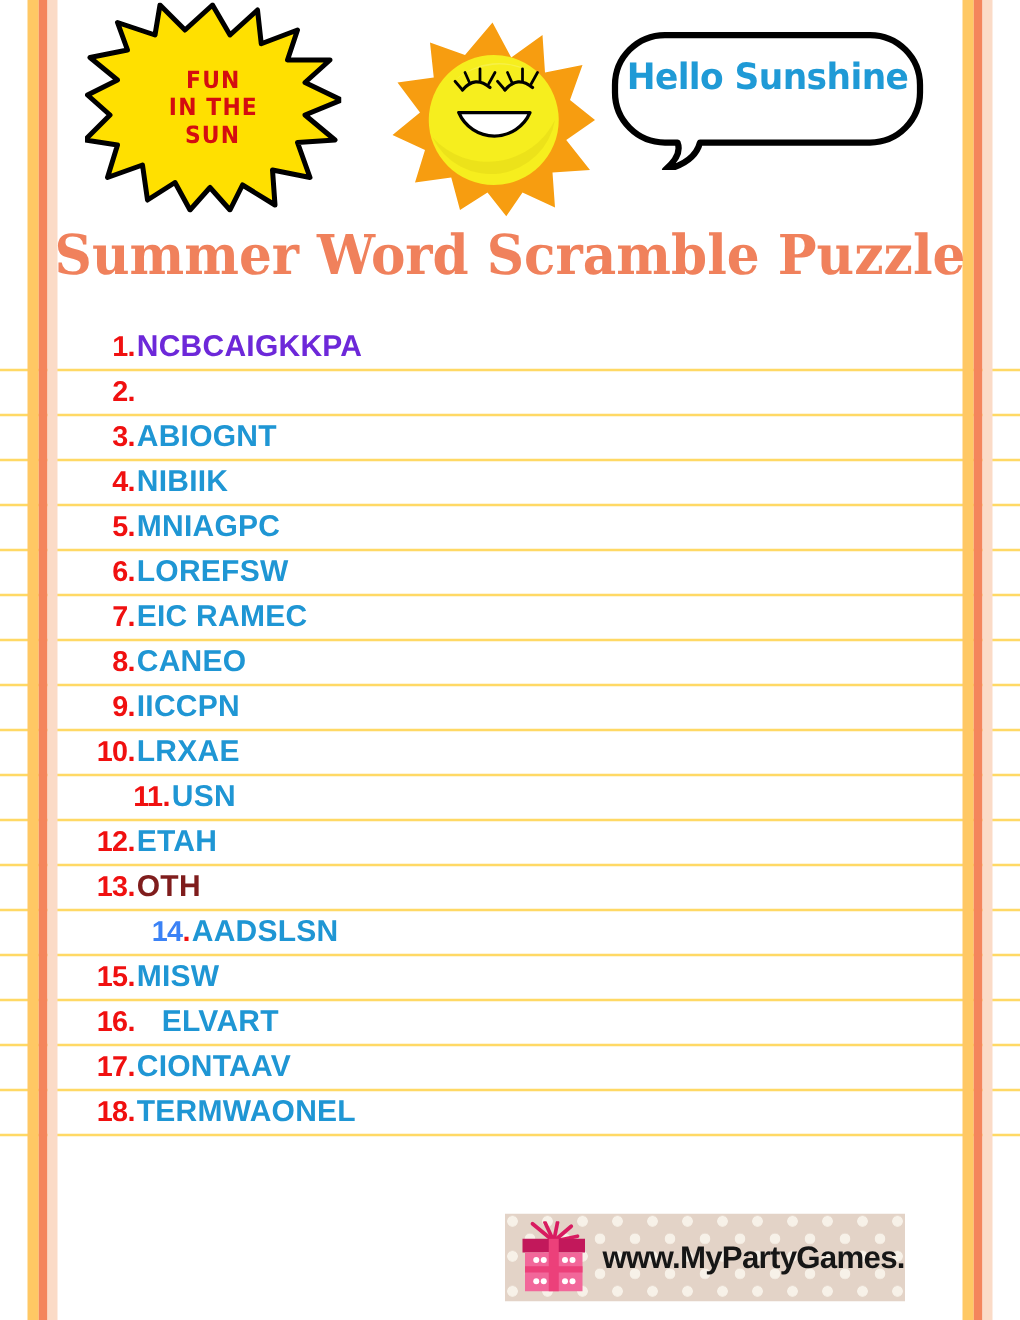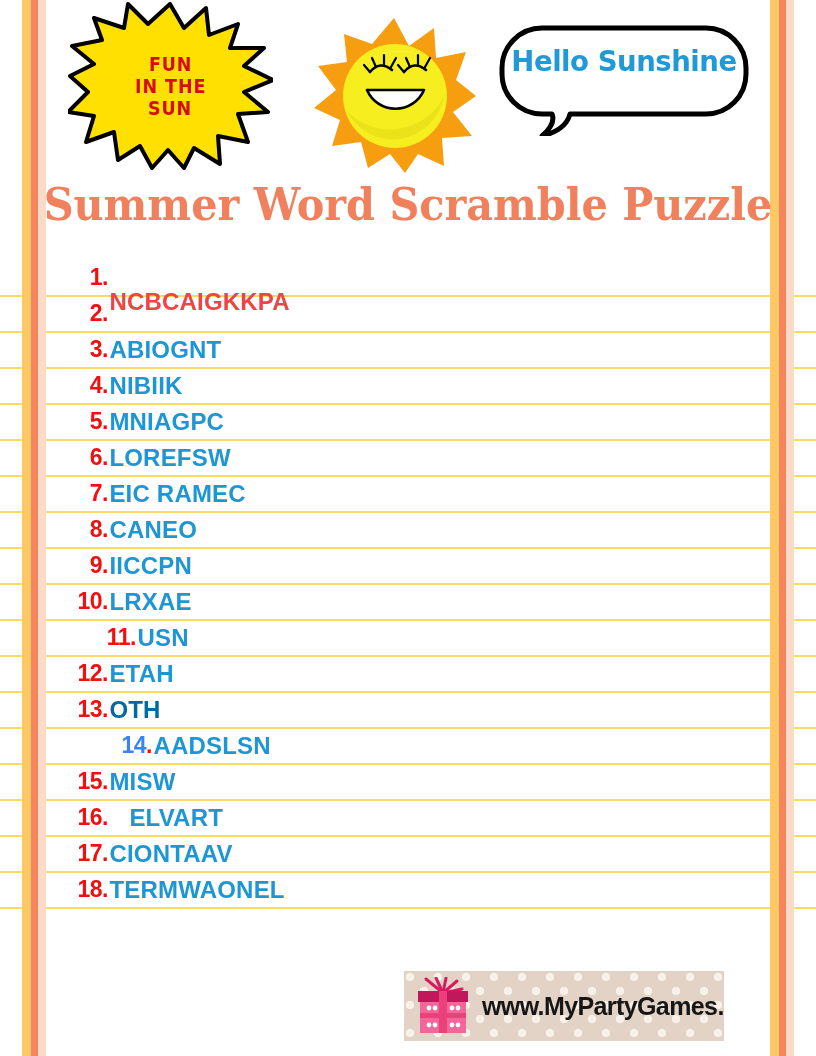--- a/index.html
+++ b/index.html
@@ -94,21 +94,21 @@
   }
 
   .sun-wrap {
     position: absolute;
     left: 312px; top: 16px;
     width: 165px; height: 158px;
   }
 
   .bubble-wrap {
     position: absolute;
-    left: 498px; top: 24px;
+    left: 488px; top: 24px;
     width: 252px; height: 112px;
   }
   .bubble-text {
     position: absolute;
     left: 0; top: 20px;
     width: 252px;
     text-align: center;
     color: #1f9ad6;
     font-family: "DejaVu Sans", sans-serif;
     font-weight: bold;
@@ -272,21 +272,21 @@
       <div class="bubble-text">Hello Sunshine</div>
     </div>
   </div>
 
   <div class="puzzle-title">Summer Word Scramble Puzzle</div>
 
   <div class="word-list" id="word-list">
       <div class="word-row">
         <span class="word-num" style="color: rgb(240, 16, 16);">1</span>
         <span class="word-dot" style="color: rgb(240, 16, 16);">.</span>
-        <span class="word-text" style="color: #ef4444; margin-top: 24px;">NCBCAIGKKPA</span>
+        <span class="word-text" style="color: #6d28d9;">NCBCAIGKKPA</span>
       </div>
       <div class="word-row">
         <span class="word-num" style="color: rgb(240, 16, 16);">2</span>
         <span class="word-dot" style="color: rgb(240, 16, 16);">.</span>
       </div>
       <div class="word-row">
         <span class="word-num" style="color: rgb(240, 16, 16);">3</span>
         <span class="word-dot" style="color: rgb(240, 16, 16);">.</span>
         <span class="word-text" style="color: rgb(31, 150, 212);">ABIOGNT</span>
       </div>
@@ -331,21 +331,21 @@
         <span class="word-text" style="color: rgb(31, 150, 212);">USN</span>
       </div>
       <div class="word-row">
         <span class="word-num" style="color: rgb(240, 16, 16);">12</span>
         <span class="word-dot" style="color: rgb(240, 16, 16);">.</span>
         <span class="word-text" style="color: rgb(31, 150, 212);">ETAH</span>
       </div>
       <div class="word-row">
         <span class="word-num" style="color: rgb(240, 16, 16);">13</span>
         <span class="word-dot" style="color: rgb(240, 16, 16);">.</span>
-        <span class="word-text" style="color: #0369a1;">OTH</span>
+        <span class="word-text" style="color: #7f1d1d;">OTH</span>
       </div>
       <div class="word-row">
         <span class="word-num" style="color: #3b82f6; margin-left: 44px;">14</span>
         <span class="word-dot" style="color: rgb(240, 16, 16);">.</span>
         <span class="word-text" style="color: rgb(31, 150, 212);">AADSLSN</span>
       </div>
       <div class="word-row">
         <span class="word-num" style="color: rgb(240, 16, 16);">15</span>
         <span class="word-dot" style="color: rgb(240, 16, 16);">.</span>
         <span class="word-text" style="color: rgb(31, 150, 212);">MISW</span>

